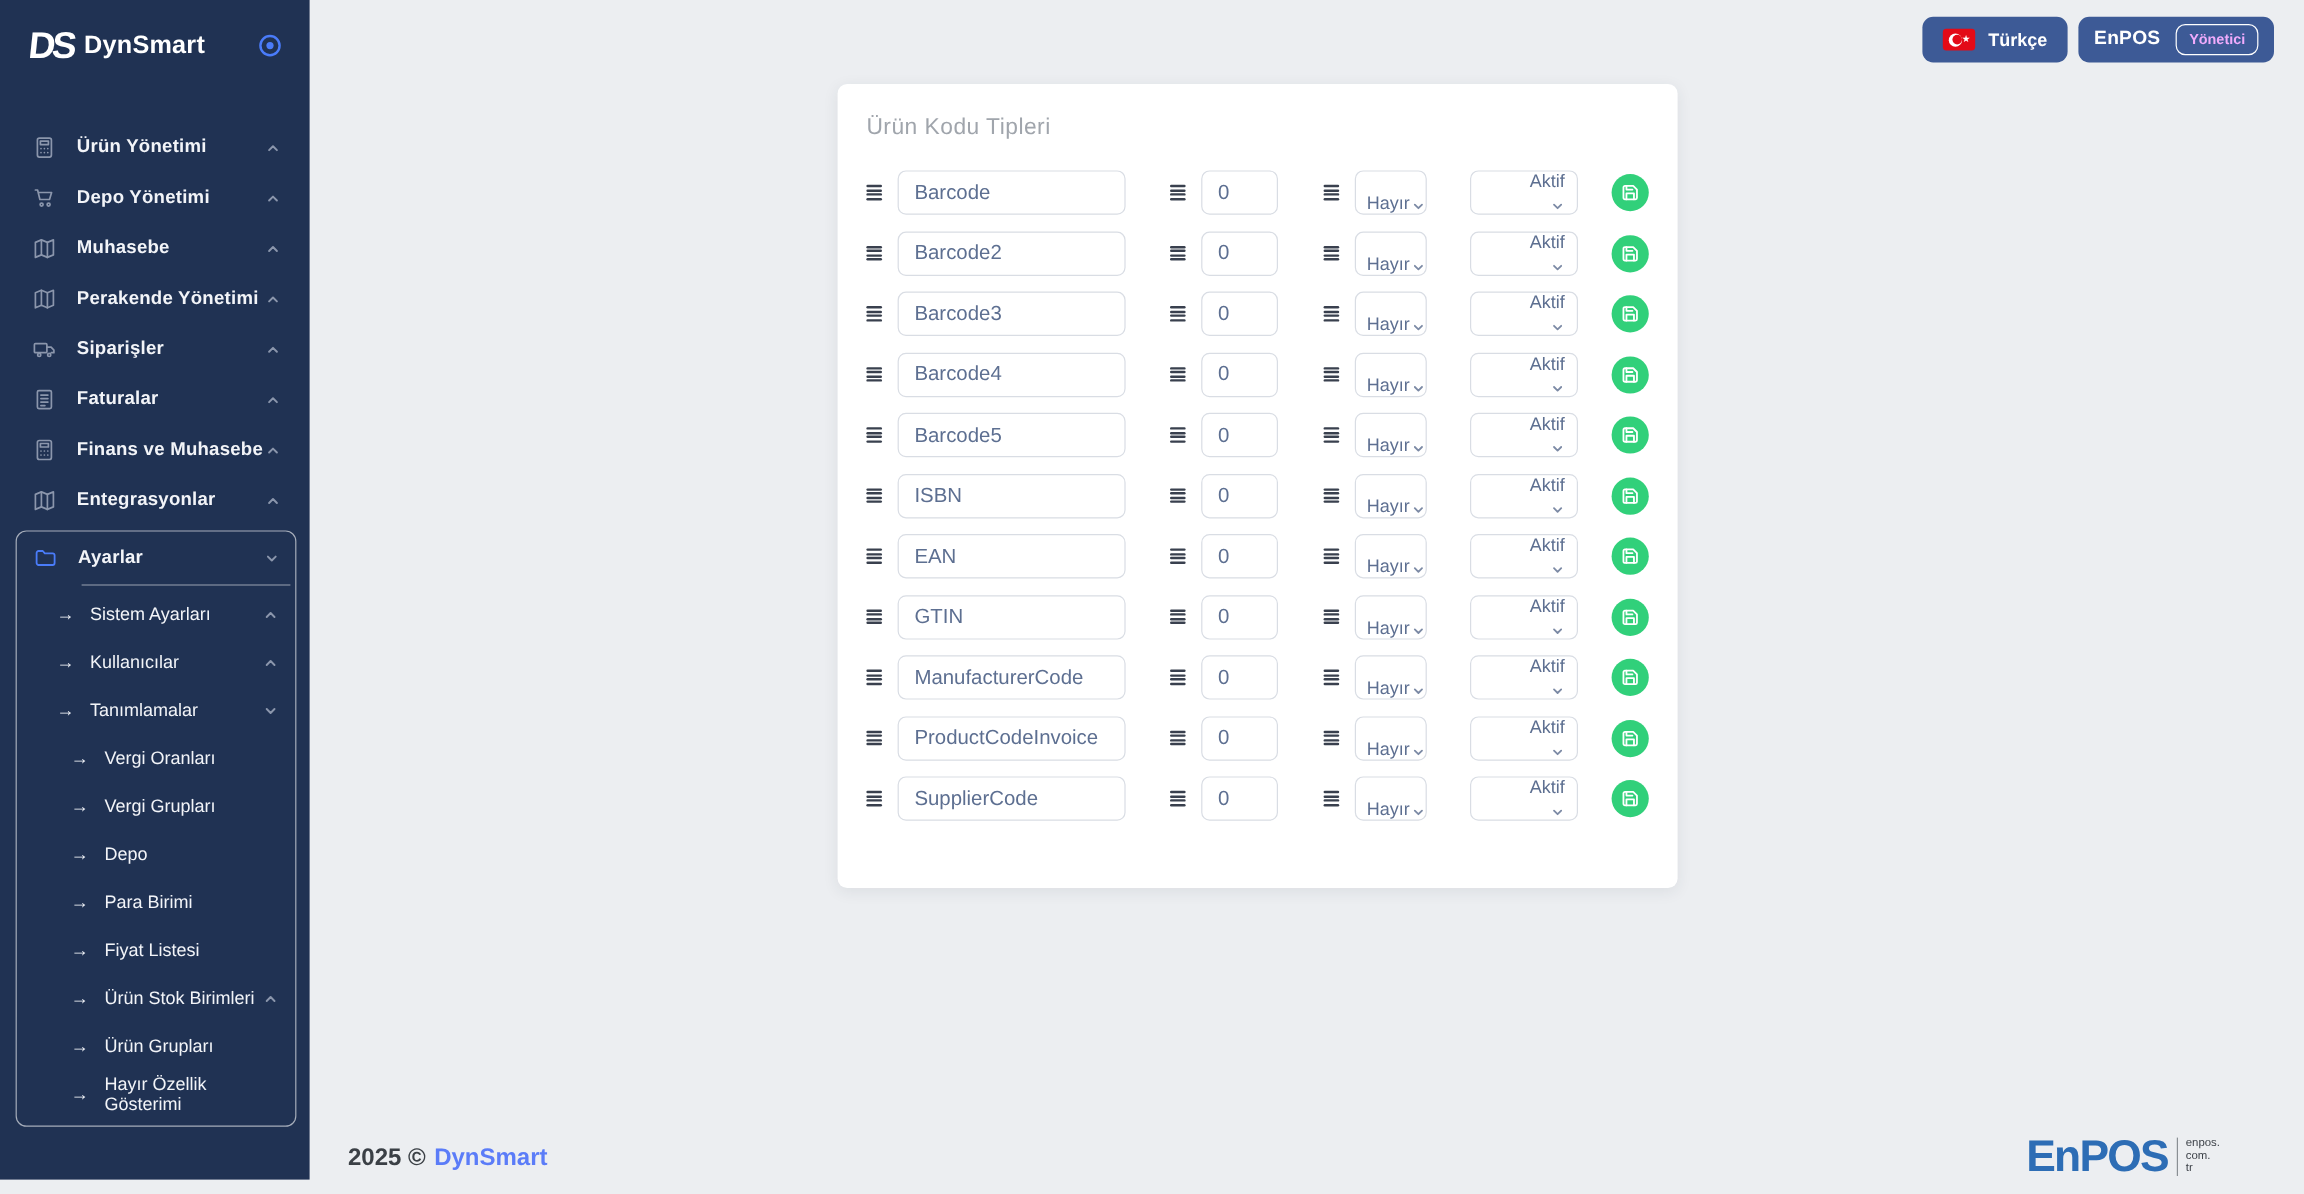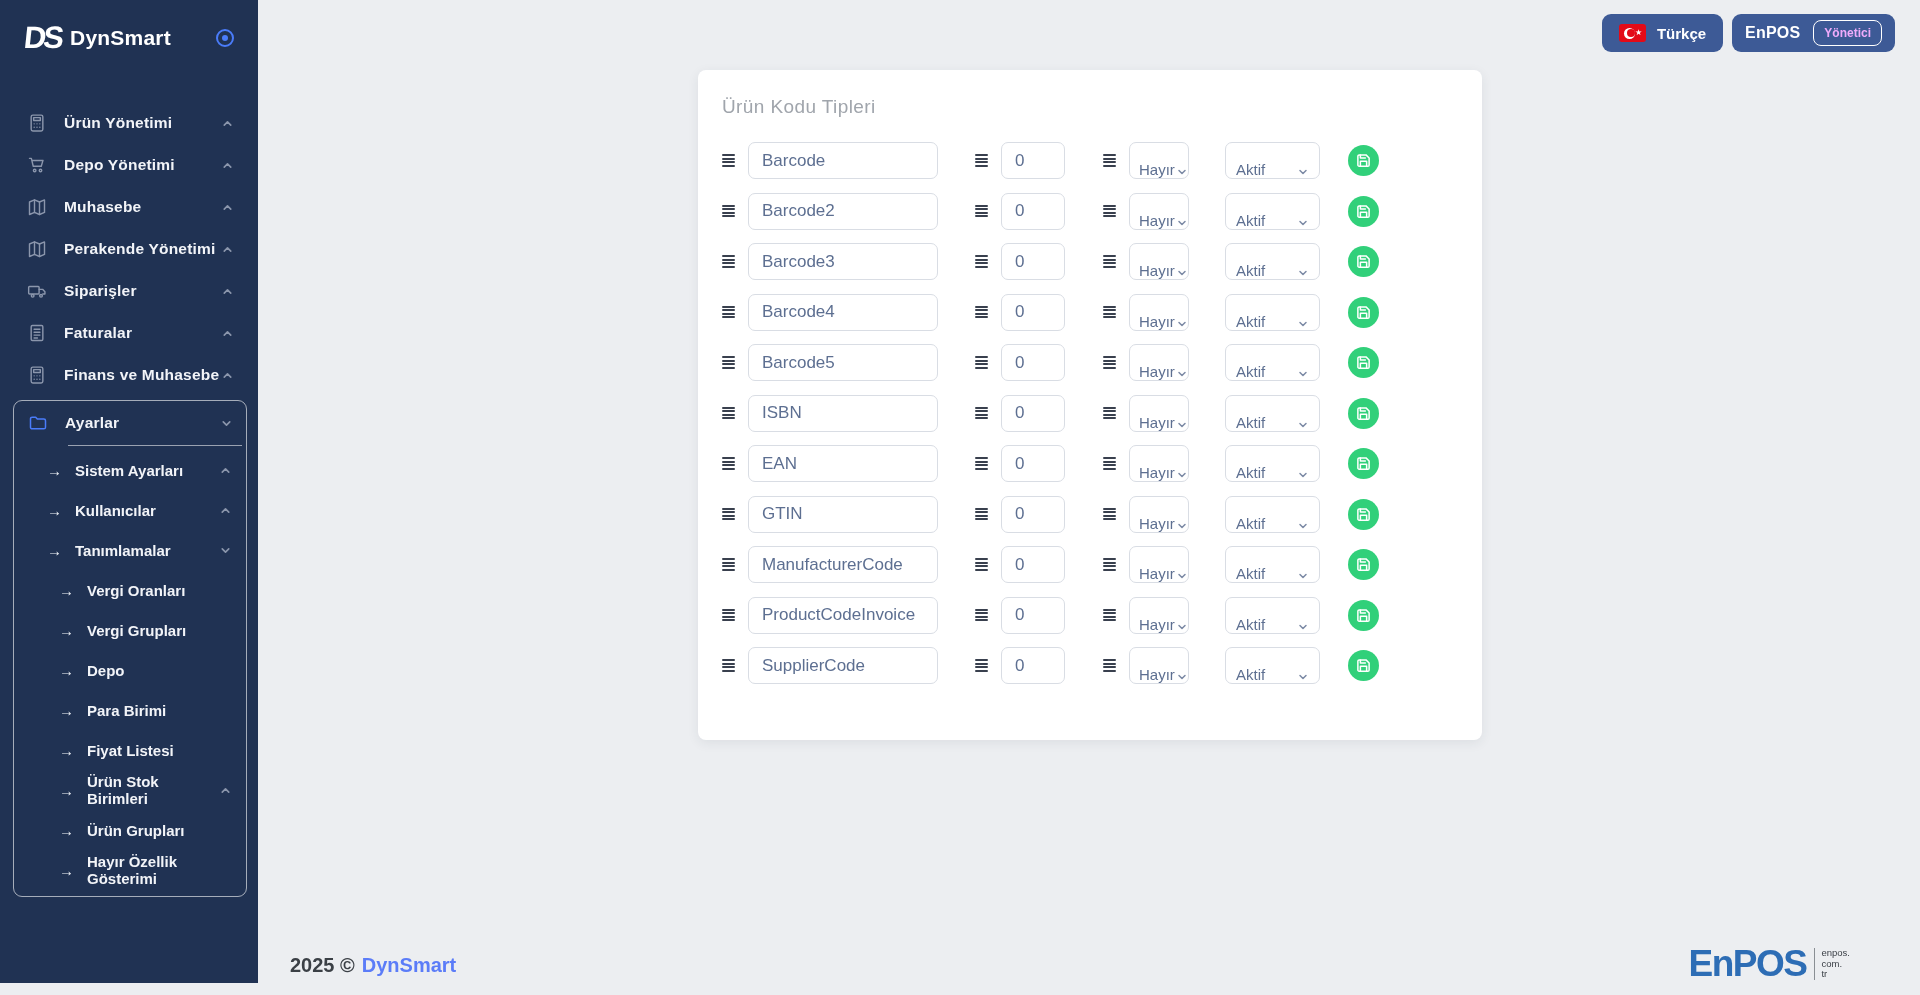--- a/index.html
+++ b/index.html
@@ -28,39 +28,39 @@
   .chev { width:13px; height:13px; color:#8b96ac; display:flex; align-items:center; }
   .chev svg { width:13px; height:13px; }
   .chev.up svg { transform:rotate(180deg); }
 
   .settings-box { margin:4px 11px 0 13px; border:1px solid rgba(255,255,255,.6); border-radius:9px; padding-bottom:6px; }
   .settings-box .m-item { height:44px; padding:0 13px 0 14px; }
   .settings-box .m-item .ic { color:#4a7cfa; }
   .sb-divider { border-top:1px solid rgba(255,255,255,.55); margin:0 4px 4px 54px; }
   .s-item { display:flex; align-items:center; height:40px; padding:0 14px 0 33px; cursor:pointer; }
   .s-item .arrow { font-size:15px; color:#eef1f6; width:15px; flex:0 0 15px; }
-  .s-item .lbl { flex:1; margin-left:13px; font-size:15px; font-weight:700; color:#f2f4f8; }
+  .s-item .lbl { flex:1; margin-left:13px; font-size:15px; font-weight:400; color:#f2f4f8; }
   .s-item.lvl2 { padding-left:45px; }
 
   
   .topbar { position:absolute; top:14px; right:25px; display:flex; gap:9px; }
   .hbtn { height:38px; background:#3d5a96; border:none; border-radius:9px; display:flex; align-items:center; color:#fff; cursor:pointer; font-family:inherit; }
   .lang-btn { padding:0 17px; gap:11px; }
   .flag { width:27px; height:18px; background:#e30a17; border-radius:3px; position:relative; overflow:hidden; }
   .flag .c1 { position:absolute; left:5px; top:3.5px; width:11px; height:11px; background:#fff; border-radius:50%; }
   .flag .c2 { position:absolute; left:8px; top:4.75px; width:8.5px; height:8.5px; background:#e30a17; border-radius:50%; }
   .flag .star { position:absolute; left:16px; top:4.6px; color:#fff; font-size:8px; line-height:8px; }
   .lang-btn .t { font-size:15px; font-weight:700; }
   .acct-btn { padding:0 13px; gap:13px; }
   .acct-btn .b { font-size:16px; font-weight:800; letter-spacing:.2px; }
   .role-pill { border:1.5px solid #ffffff; border-radius:8px; padding:5px 10px; font-size:12px; font-weight:700; color:#f0abfc; }
 
   
   .card {
-    position:absolute; left:698px; top:70px; width:784px; height:670px;
+    position:absolute; left:698px; top:70px; width:700px; height:670px;
     background:#ffffff; border-radius:8px; box-shadow:0 3px 12px rgba(40,50,65,.08);
     padding:26px 24px 20px 24px;
   }
   .card-title { font-size:19px; color:#a0a5ac; letter-spacing:.4px; margin-bottom:24px; }
   .cols { position:relative; height:20px; margin-bottom:11px; }
   .cols span { position:absolute; top:0; font-size:15px; font-weight:700; color:#33435f; white-space:nowrap; }
   .col-0 { left:0; } .col-1 { left:256px; } .col-2 { left:387px; } .col-3 { left:512px; }
 
   .row { display:flex; align-items:center; height:37px; margin-bottom:13.5px; }
   .handle { width:13px; display:flex; flex-direction:column; gap:1.6px; cursor:grab; flex:0 0 13px; }
@@ -72,21 +72,21 @@
   .inp.title-inp { width:190px; margin-left:13px; }
   .h2 { margin-left:37px; }
   .inp.order-inp { width:64px; margin-left:13px; }
   .h3 { margin-left:38px; }
   .sel {
     height:37px; border:1px solid #d9dde4; border-radius:7px; background:#fff;
     display:flex; align-items:flex-end; font-size:15px; color:#5d6f91; cursor:pointer;
   }
   .sel .cv { width:12px; height:12px; color:#7c8aa5; display:flex; }
   .sel.narrow { width:60px; margin-left:13px; padding:0 4px 0 9px; gap:1px; }
-  .sel.wide { width:95px; margin-left:36px; padding:0 10px; justify-content:space-between; }
+  .sel.wide { width:95px; margin-left:36px; padding:0 10px; justify-content:space-between;flex-direction:column; }
   .save-btn {
     width:31px; height:31px; border-radius:50%; border:none; background:#31d07a;
     margin-left:28px; display:flex; align-items:center; justify-content:center; cursor:pointer;
     flex:0 0 31px;
   }
   .save-btn svg { width:15px; height:15px; color:#ffffff; }
 
   
   .footer-left { position:absolute; left:290px; bottom:18px; font-size:20px; font-weight:700; color:#3b4046; display:flex; gap:7px; }
   .footer-left a { color:#5b7cf8; text-decoration:none; font-weight:700; }
@@ -199,20 +199,34 @@
     </div>
     <div class="m-item">
       <span class="ic">
           <svg viewBox="0 0 24 24" fill="none" stroke="currentColor" stroke-width="1.7" stroke-linecap="round" stroke-linejoin="round">
             <rect x="5" y="2.5" width="14" height="19" rx="2"></rect>
             <rect x="8" y="5.5" width="8" height="3.5"></rect>
             <path d="M8.6 13h.01M12 13h.01M15.4 13h.01M8.6 17h.01M12 17h.01M15.4 17h.01"></path>
           </svg>
         </span>
       <span class="lbl">Finans ve Muhasebe</span>
+      <span class="chev up">
+          <svg viewBox="0 0 24 24" fill="none" stroke="currentColor" stroke-width="3" stroke-linecap="round" stroke-linejoin="round">
+            <path d="M6 9l6 6 6-6"></path>
+          </svg>
+        </span>
+    </div>
+    <div class="m-item">
+      <span class="ic">
+          <svg viewBox="0 0 24 24" fill="none" stroke="currentColor" stroke-width="1.7" stroke-linecap="round" stroke-linejoin="round">
+            <path d="M3 6l6-2.5 6 2.5 6-2.5v15l-6 2.5-6-2.5-6 2.5z"></path>
+            <path d="M9 3.5v15M15 6v15"></path>
+          </svg>
+        </span>
+      <span class="lbl">Entegrasyonlar</span>
       <span class="chev up">
           <svg viewBox="0 0 24 24" fill="none" stroke="currentColor" stroke-width="3" stroke-linecap="round" stroke-linejoin="round">
             <path d="M6 9l6 6 6-6"></path>
           </svg>
         </span>
     </div>
 
     <div class="settings-box">
       <div class="m-item">
         <span class="ic">

